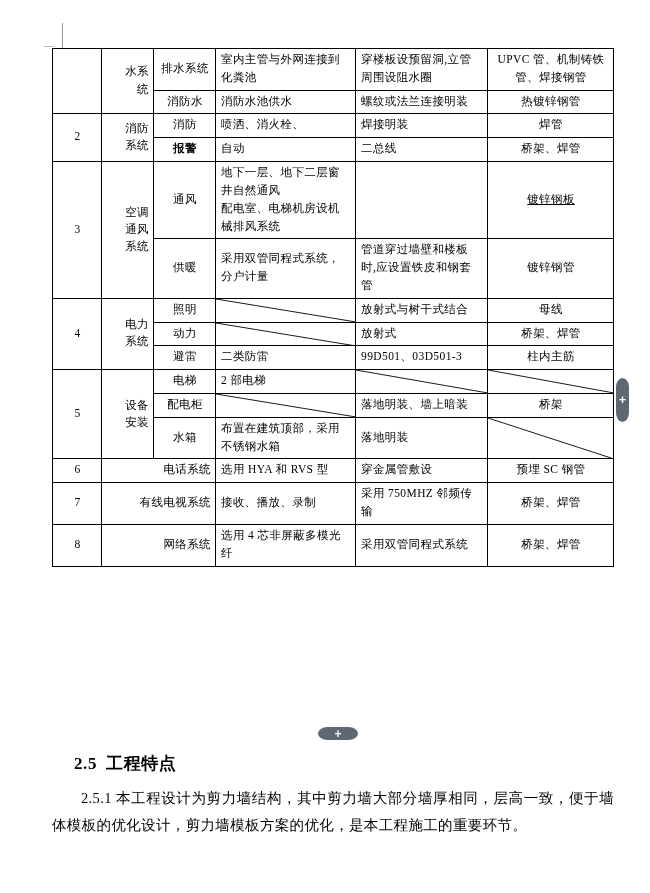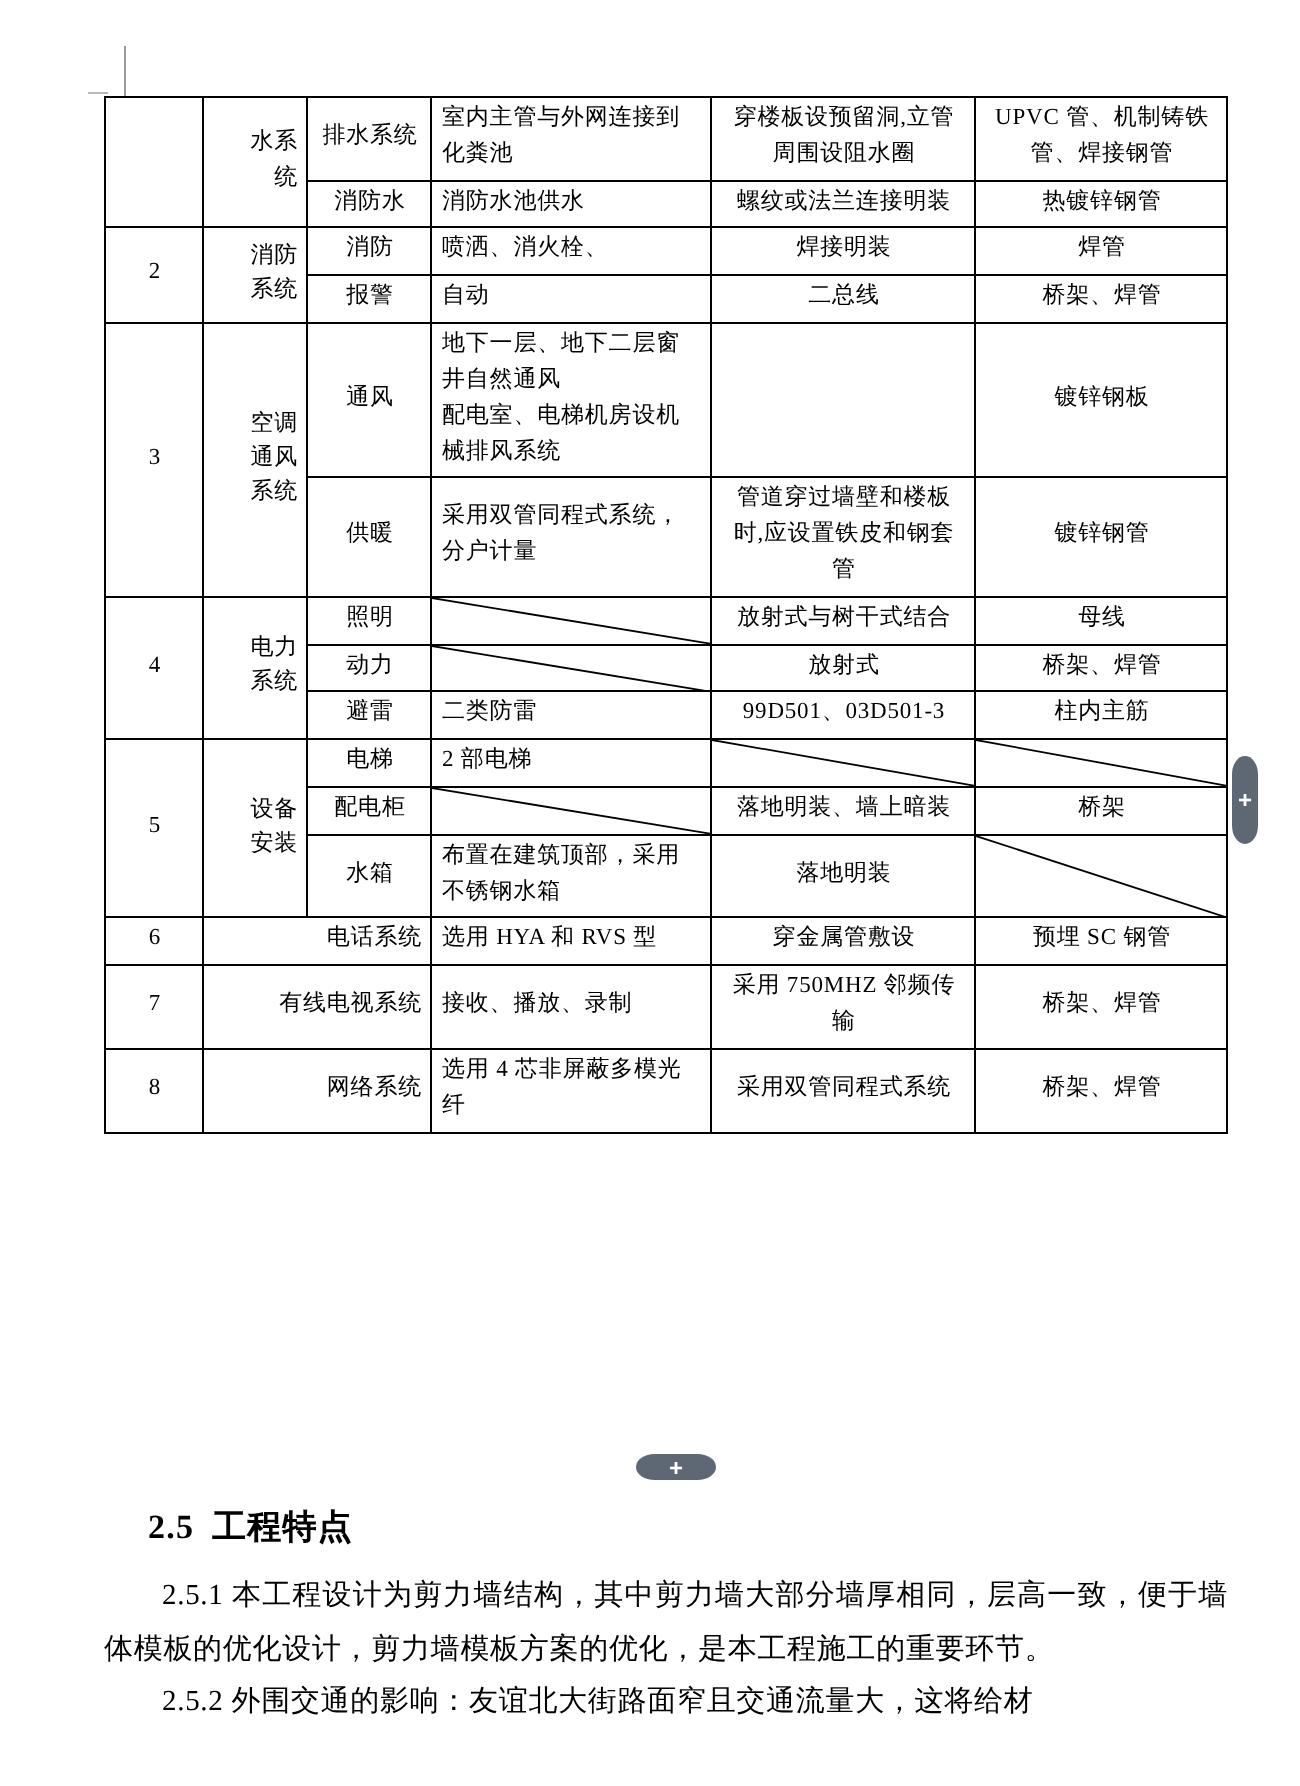--- a/index.html
+++ b/index.html
@@ -51,21 +51,21 @@
     padding: 2px 4px 3px 5px;
     font-size: 11.5px;
     line-height: 1.55;
     letter-spacing: 0.4px;
     position: relative;
   }
   td.c-num   { width: 49px;  text-align: center; font-size: 12px; letter-spacing: 0; }
   td.c-sys   { width: 52px;  text-align: right; padding-left: 4px; }
   td.c-sub   { width: 62px;  text-align: center; padding-left: 4px; }
   td.c-desc  { width: 140px; text-align: left; }
-  td.c-way   { width: 132px; text-align: center; margin-left: 42px; }
+  td.c-way   { width: 132px; text-align: left; margin-left: 42px; }
   td.c-mat   { width: 126px; text-align: center; }
 
   
   td.c-sys-wide { text-align: right; }
 
   
   .vstack { display: block; line-height: 1.5; }
 
   
   .diag {
@@ -156,37 +156,37 @@
           <td class="c-sys" rowspan="2">
             <span class="vstack">消防</span>
             <span class="vstack">系统</span>
           </td>
           <td class="c-sub"><span style="white-space: pre-line;">消防</span></td>
           <td class="c-desc"><span style="white-space: pre-line;">喷洒、消火栓、</span></td>
           <td class="c-way"><span style="white-space: pre-line;">焊接明装</span></td>
           <td class="c-mat"><span style="white-space: pre-line;">焊管</span></td>
         </tr>
         <tr>
-          <td class="c-sub"><span style="white-space: pre-line;">报警</span></td>
+          <td class="c-sub"><span style="white-space: pre-line; font-weight: bold;">报警</span></td>
           <td class="c-desc"><span style="white-space: pre-line;">自动</span></td>
           <td class="c-way"><span style="white-space: pre-line;">二总线</span></td>
           <td class="c-mat"><span style="white-space: pre-line;">桥架、焊管</span></td>
         </tr>
         <tr>
           <td class="c-num" rowspan="2"><span style="white-space: pre-line;">3</span></td>
           <td class="c-sys" rowspan="2">
             <span class="vstack">空调</span>
             <span class="vstack">通风</span>
             <span class="vstack">系统</span>
           </td>
           <td class="c-sub"><span style="white-space: pre-line;">通风</span></td>
           <td class="c-desc"><span style="white-space: pre-line;">地下一层、地下二层窗井自然通风
 配电室、电梯机房设机械排风系统</span></td>
           <td class="c-way"></td>
-          <td class="c-mat"><span style="white-space: pre-line;">镀锌钢板</span></td>
+          <td class="c-mat"><span style="white-space: pre-line; text-decoration: underline;">镀锌钢板</span></td>
         </tr>
         <tr>
           <td class="c-sub"><span style="white-space: pre-line;">供暖</span></td>
           <td class="c-desc"><span style="white-space: pre-line;">采用双管同程式系统，分户计量</span></td>
           <td class="c-way"><span style="white-space: pre-line;">管道穿过墙壁和楼板时,应设置铁皮和钢套管</span></td>
           <td class="c-mat"><span style="white-space: pre-line;">镀锌钢管</span></td>
         </tr>
         <tr>
           <td class="c-num" rowspan="3"><span style="white-space: pre-line;">4</span></td>
           <td class="c-sys" rowspan="3">
@@ -294,16 +294,15 @@
   </table>
 
   <div class="insert-handle" id="insert-col-handle">+</div>
   <div class="insert-handle" id="insert-row-handle">+</div>
 
   <div id="body-text">
     <div class="heading">
       <span class="h-num">2.5</span><span>工程特点</span>
     </div>
     <p class="para">2.5.1 本工程设计为剪力墙结构，其中剪力墙大部分墙厚相同，层高一致，便于墙体模板的优化设计，剪力墙模板方案的优化，是本工程施工的重要环节。</p>
-    <p class="para">2.5.2 外围交通的影响：友谊北大街路面窄且交通流量大，这将给材</p>
   </div>
 
 </div>
 
 </body></html>

